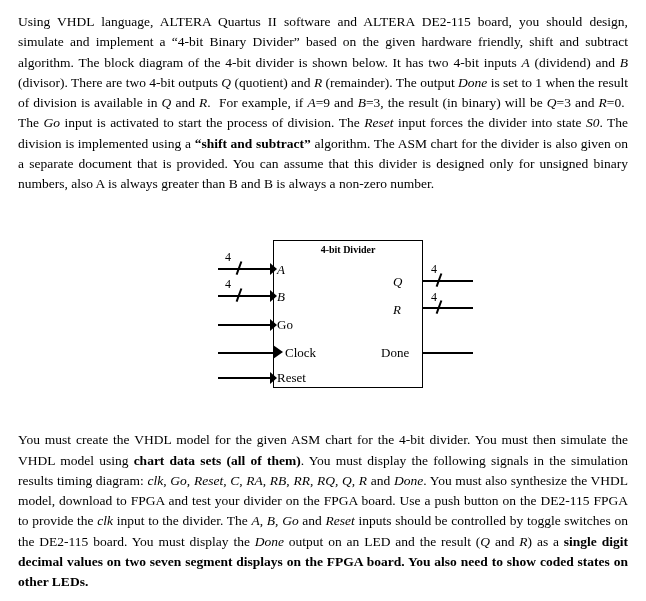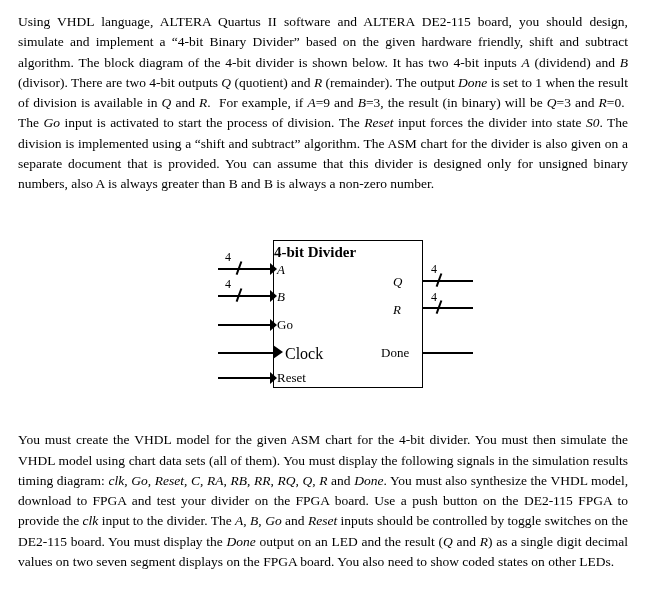--- a/index.html
+++ b/index.html
@@ -37,21 +37,22 @@
     .block-box {
       position: absolute;
       left: 110px;
       top: 28px;
       width: 150px;
       height: 148px;
       border: 1.5px solid #000;
       background: #fff;
     }
     .block-title {
-      font-size: 15px;
+      text-align: center;
+      font-size: 10px;
       font-weight: bold;
       padding-top: 3px;
       border-bottom: none;
     }
     
     .input-label-A {
       position: absolute;
       left: 114px;
       top: 50px;
       font-size: 13px;
@@ -67,21 +68,21 @@
     .input-label-Go {
       position: absolute;
       left: 114px;
       top: 105px;
       font-size: 13px;
     }
     .input-label-Clock {
       position: absolute;
       left: 122px;
       top: 133px;
-      font-size: 16px;
+      font-size: 13px;
     }
     .input-label-Reset {
       position: absolute;
       left: 114px;
       top: 158px;
       font-size: 13px;
     }
     
     .output-label-Q {
       position: absolute;
@@ -296,21 +297,21 @@
       background: #000;
       transform: rotate(20deg);
     }
     
     .bottom-text {
       line-height: 1.5;
       text-align: justify;
       margin-top: 8px;
     }
     .italic { font-style: italic; }
-    .bold { font-weight: normal; }
+    .bold { font-weight: bold; }
   </style>
 </head>
 <body>
 
 <div>
   <div class="main-text">
     <p>
       Using VHDL language, ALTERA Quartus II software and ALTERA DE2-115 board, you should
       design, simulate and implement a “4-bit Binary Divider” based on the given hardware friendly,
       shift and subtract algorithm. The block diagram of the 4-bit divider is shown below. It has two

